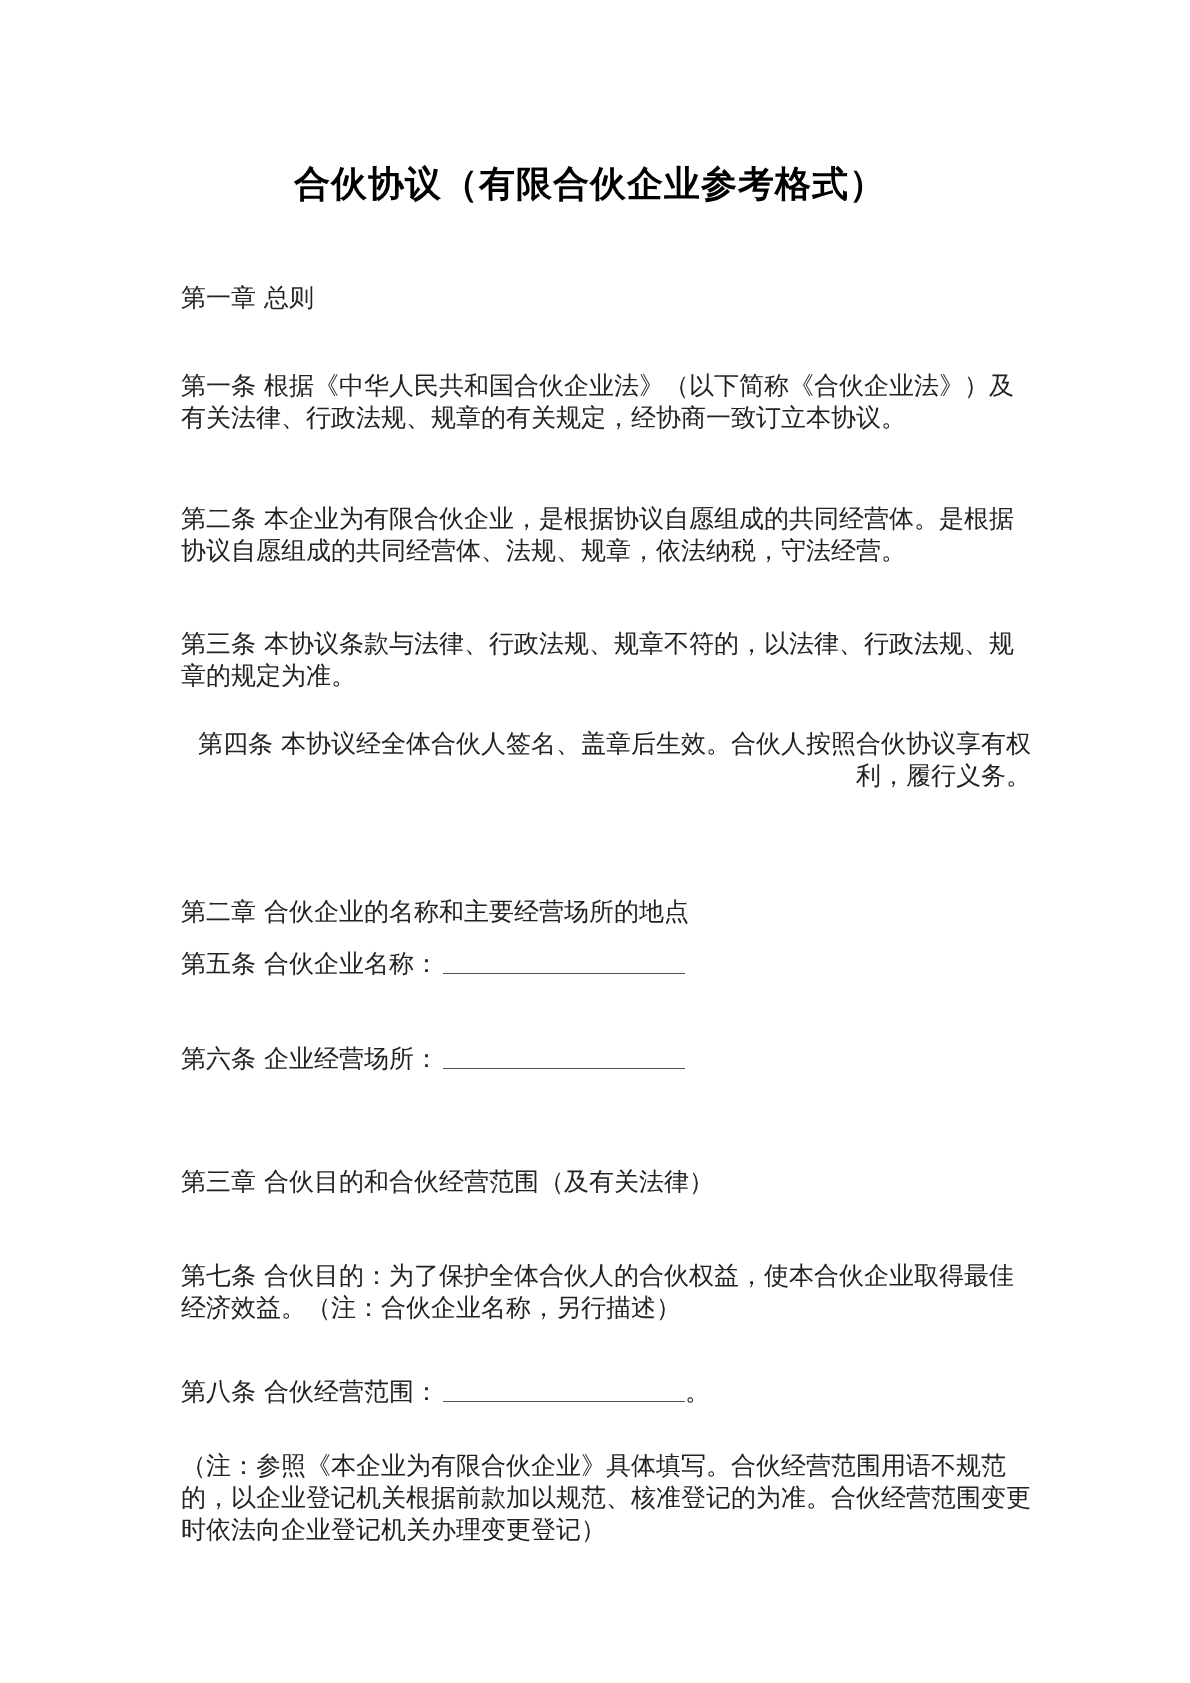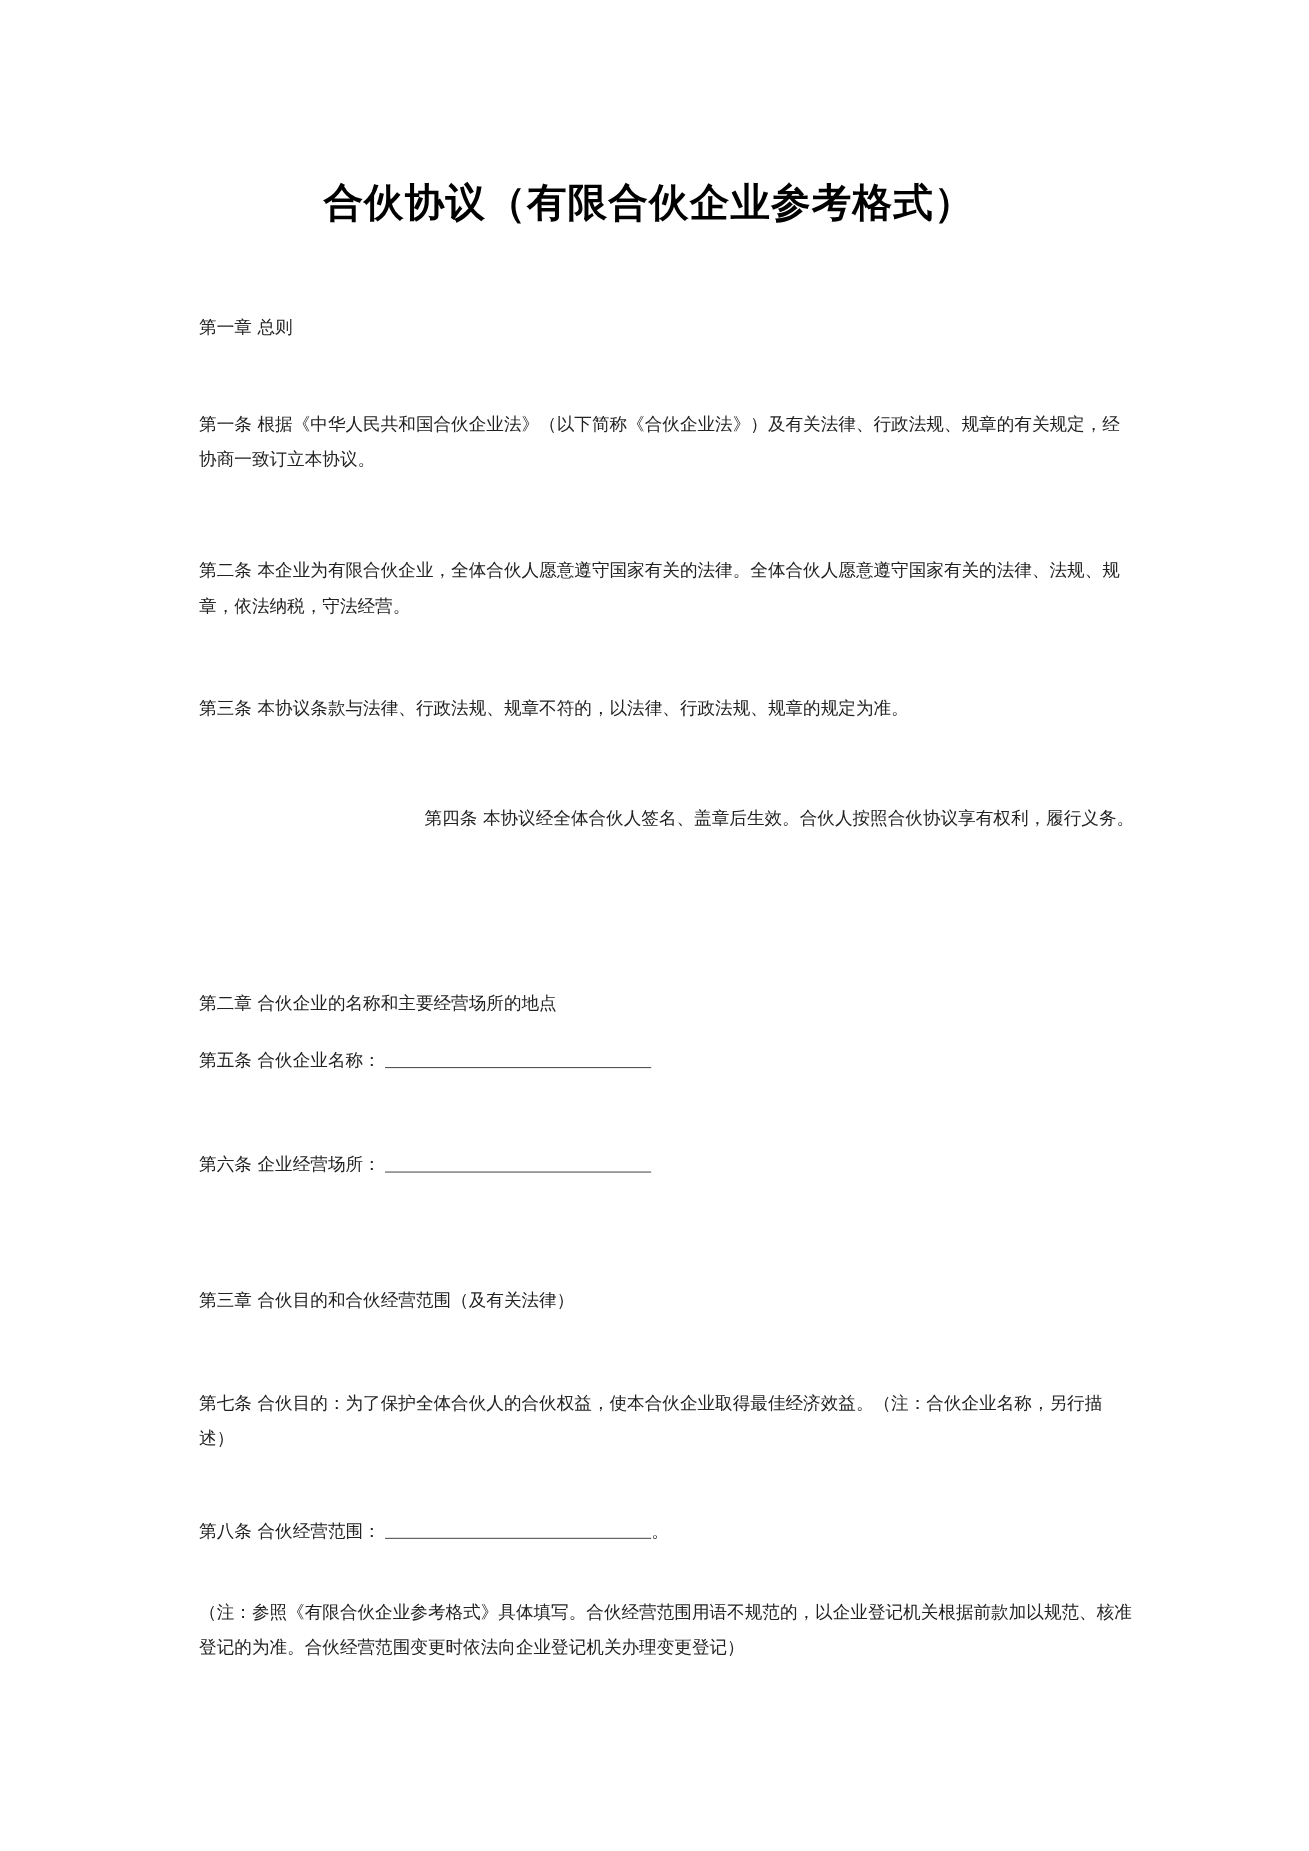--- a/index.html
+++ b/index.html
@@ -1,43 +1,43 @@
 <!DOCTYPE html>
 <html><head>
 <meta charset="utf-8">
 <style>
   html, body { margin: 0; padding: 0; background: #ffffff; }
   body { width: 1190px; height: 1683px; position: relative; overflow: hidden;
          font-family: "DejaVu Serif", "Liberation Serif", serif; color: #1a1a1a; }
   .title { position: absolute; top: 160px; left: 0; width: 1180px; text-align: center;
            font-family: "DejaVu Sans", "Liberation Sans", sans-serif; font-weight: bold;
            font-size: 36px; color: #000; letter-spacing: 1px; }
-  .p { position: absolute; left: 181px; width: 850px; font-size: 16px; line-height: 32px; color: #222; }
+  .p { position: absolute; left: 181px; width: 850px; font-size: 25px; line-height: 32px; color: #222; }
   .blank { display: inline-block; width: 242px; border-bottom: 1px solid #555; height: 20px; vertical-align: -2px; margin-left: 4px; }
 </style>
 </head>
 <body>
 
 <div class="title">合伙协议（有限合伙企业参考格式）</div>
 
 <div class="p" style="top:282px;">第一章  总则</div>
 <div class="p" style="top:370px;">第一条  根据《中华人民共和国合伙企业法》（以下简称《合伙企业法》）及有关法律、行政法规、规章的有关规定，经协商一致订立本协议。</div>
-<div class="p" style="top:503px;">第二条  本企业为有限合伙企业，全体合伙人愿意遵守国家有关的法律。全体合伙人愿意遵守国家有关的法律、法规、规章，依法纳税，守法经营。</div>
+<div class="p" style="top:503px;">第二条  本企业为有限合伙企业，是根据协议自愿组成的共同经营体。是根据协议自愿组成的共同经营体、法规、规章，依法纳税，守法经营。</div>
 <div class="p" style="top:628px;">第三条  本协议条款与法律、行政法规、规章不符的，以法律、行政法规、规章的规定为准。</div>
 <div class="p" style="top:728px;text-align:right;">第四条  本协议经全体合伙人签名、盖章后生效。合伙人按照合伙协议享有权利，履行义务。</div>
 
 <div class="p" style="top:868px;margin-top:28px;">第二章  合伙企业的名称和主要经营场所的地点</div>
 
 <div class="p" style="top:948px;">
   <span>第五条  合伙企业名称：</span><span class="blank"></span>
 </div>
 <div class="p" style="top:1043px;">
   <span>第六条  企业经营场所：</span><span class="blank"></span>
 </div>
 
 <div class="p" style="top:1166px;">第三章  合伙目的和合伙经营范围（及有关法律）</div>
 <div class="p" style="top:1260px;">第七条  合伙目的：为了保护全体合伙人的合伙权益，使本合伙企业取得最佳经济效益。（注：合伙企业名称，另行描述）</div>
 
 <div class="p" style="top:1349px;margin-top:27px;">
   <span>第八条  合伙经营范围：</span><span class="blank"></span><span>。</span>
 </div>
 
-<div class="p" style="top:1450px;">（注：参照《有限合伙企业参考格式》具体填写。合伙经营范围用语不规范的，以企业登记机关根据前款加以规范、核准登记的为准。合伙经营范围变更时依法向企业登记机关办理变更登记）</div>
+<div class="p" style="top:1450px;">（注：参照《本企业为有限合伙企业》具体填写。合伙经营范围用语不规范的，以企业登记机关根据前款加以规范、核准登记的为准。合伙经营范围变更时依法向企业登记机关办理变更登记）</div>
 
 </body></html>

